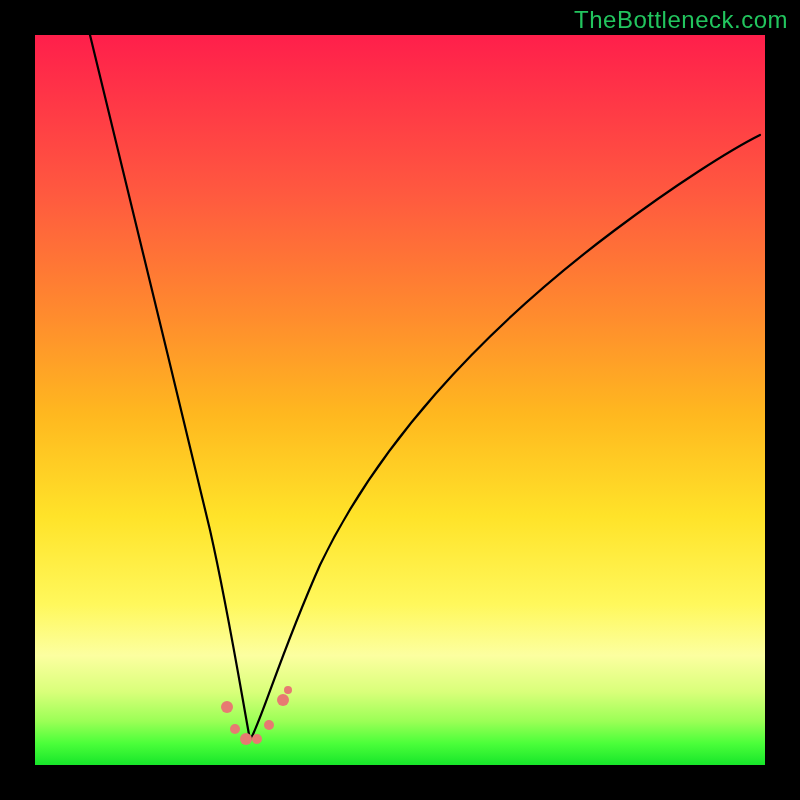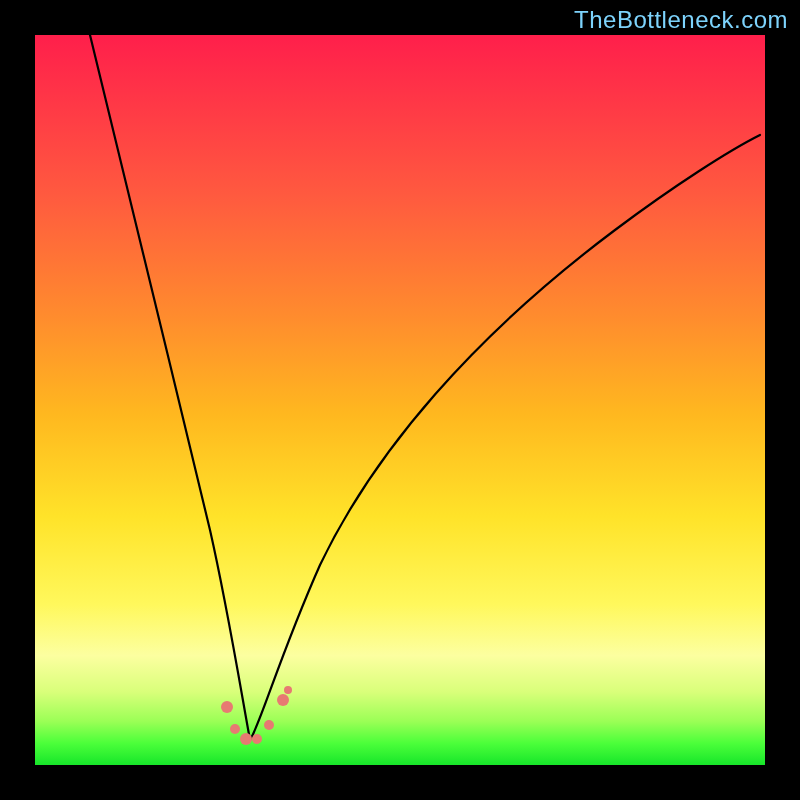--- a/index.html
+++ b/index.html
@@ -14,21 +14,21 @@
   .frame {
     position: relative;
     width: 800px;
     height: 800px;
     background: #000;
   }
   .watermark {
     position: absolute;
     top: 6px;
     right: 12px;
-    color: #7dd3fc;
+    color: #22c55e;
     font-size: 24px;
     font-weight: 500;
     letter-spacing: 0.5px;
     z-index: 5;
   }
   .plot {
     position: absolute;
     left: 35px;
     top: 35px;
     width: 730px;

